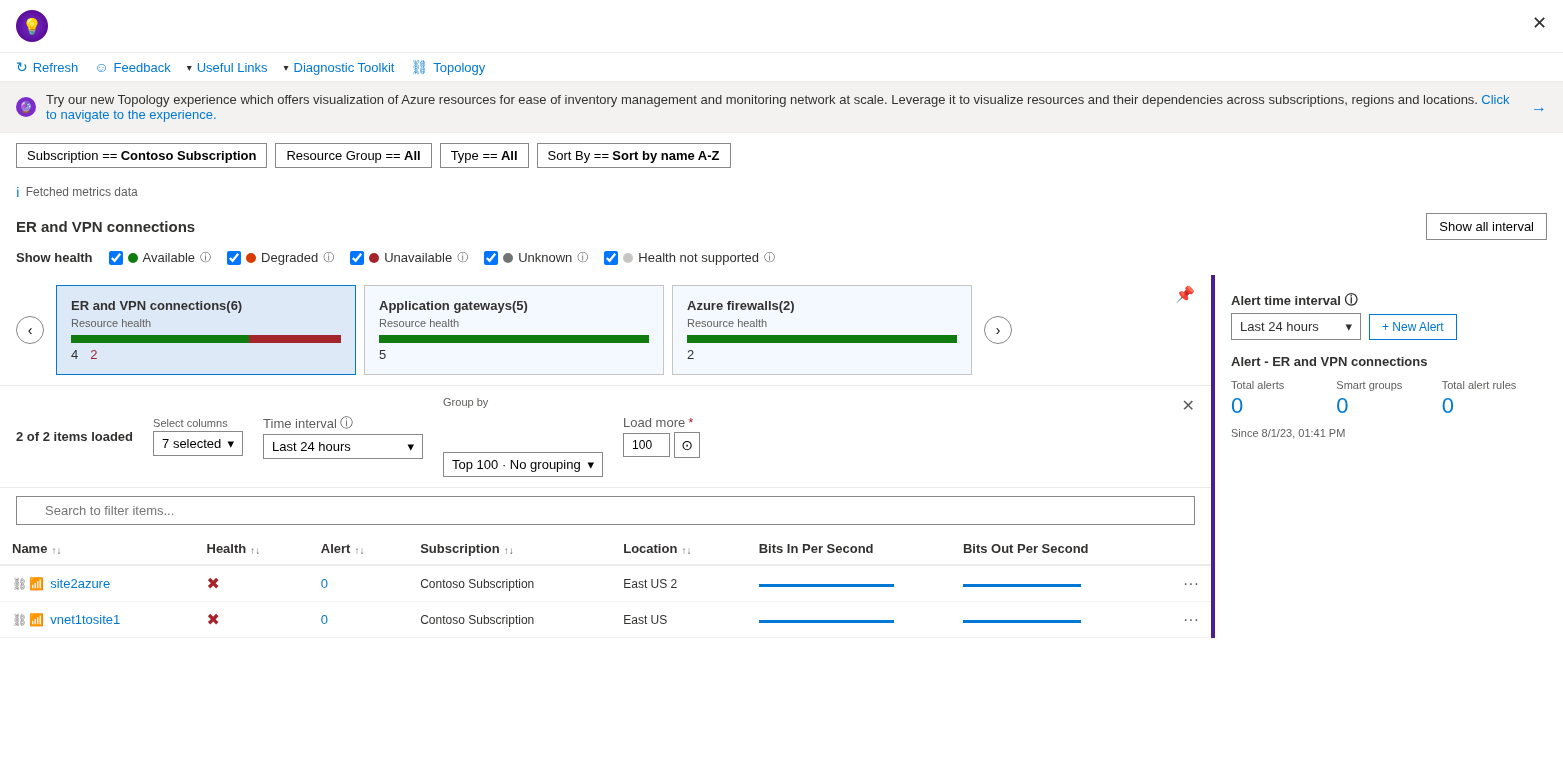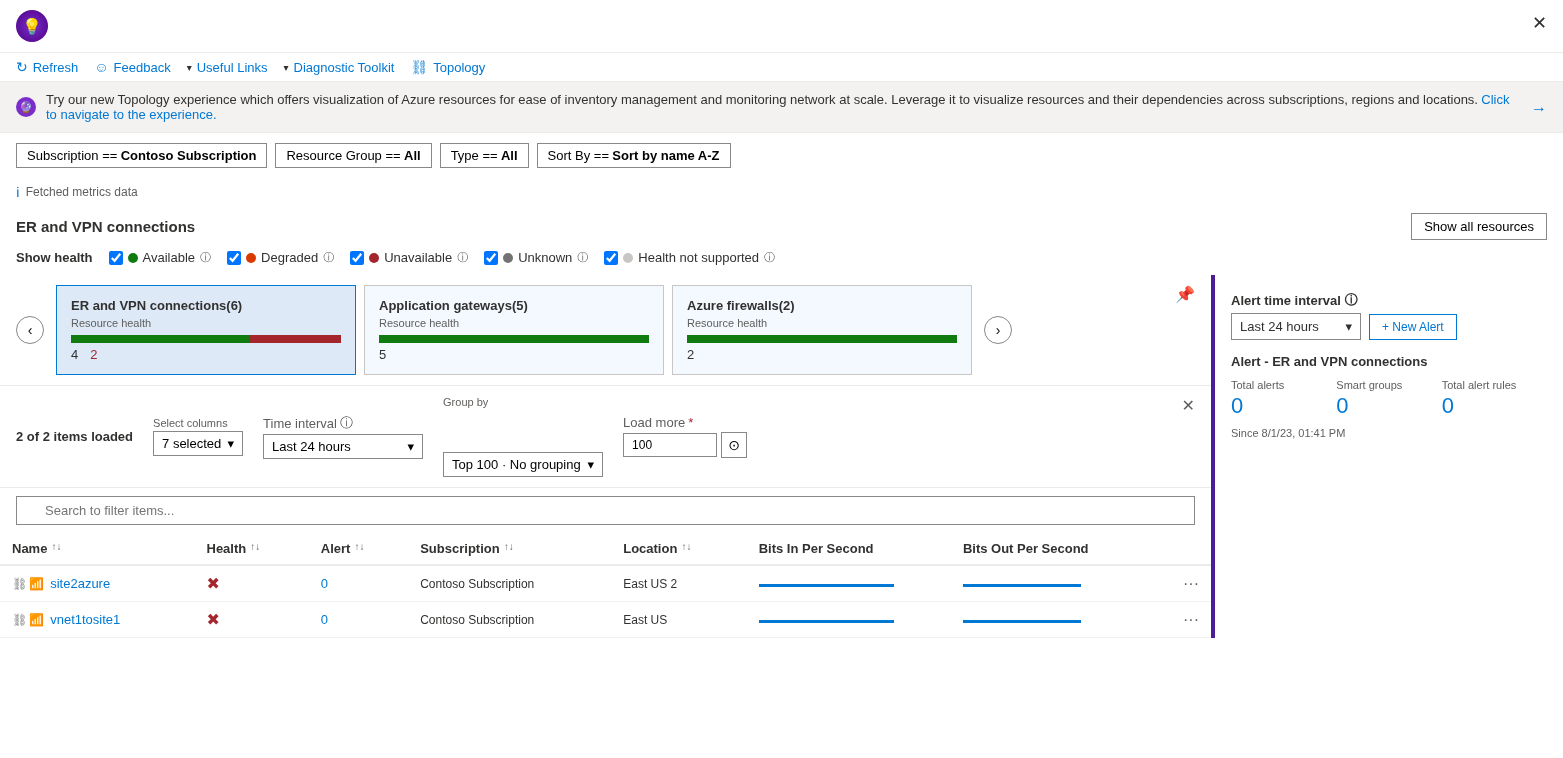--- a/index.html
+++ b/index.html
@@ -87,34 +87,34 @@
 
     
     .bottom-bar { display: flex; align-items: center; padding: 10px 16px; border-top: 1px solid #edebe9; border-bottom: 1px solid #edebe9; gap: 20px; flex-wrap: wrap; position: relative; }
     .items-loaded { font-size: 13px; font-weight: 600; }
     .control-group { display: flex; flex-direction: column; gap: 2px; }
     .control-label { font-size: 11px; color: #605e5c; display: flex; align-items: center; gap: 3px; }
     .control-label .required { color: #a4262c; }
     .dropdown-btn { border: 1px solid #8a8886; padding: 4px 8px; background: white; cursor: pointer; font-size: 12px; display: flex; align-items: center; gap: 6px; min-width: 90px; justify-content: space-between; }
     .time-dropdown { min-width: 160px; }
     .group-dropdown { min-width: 160px; margin-top: 42px; }
-    .load-input { border: 1px solid #8a8886; padding: 4px 8px; width: 94px; font-size: 12px; }
+    .load-input { border: 1px solid #8a8886; padding: 4px 8px; width: 47px; font-size: 12px; }
     .load-go-btn { width: 26px; height: 26px; border: 1px solid #8a8886; background: white; cursor: pointer; font-size: 14px; display: flex; align-items: center; justify-content: center; }
     .bottom-close { position: absolute; right: 16px; top: 10px; background: none; border: none; cursor: pointer; font-size: 16px; color: #605e5c; }
 
     
     .table-search-row { padding: 8px 16px; }
     .table-search { width: 100%; border: 1px solid #8a8886; padding: 6px 10px 6px 28px; font-size: 13px; outline: none; position: relative; }
     .table-search-wrap { position: relative; }
     .table-search-icon { position: absolute; left: 10px; top: 50%; transform: translateY(-50%); color: #605e5c; font-size: 13px; pointer-events: none; }
     .data-table { width: 100%; border-collapse: collapse; }
     .data-table th { padding: 8px 12px; text-align: left; font-size: 12px; font-weight: 600; border-bottom: 2px solid #edebe9; white-space: nowrap; }
     .data-table td { padding: 8px 12px; font-size: 12px; border-bottom: 1px solid #f3f2f1; }
     .sort-icon { color: #605e5c; font-size: 10px; margin-left: 2px; cursor: pointer; }
-    .th-content { display: flex; align-items: flex-start; gap: 2px; }
+    .th-content { display: flex; align-items: flex-end; gap: 2px; }
     .link-text { color: #0078d4; text-decoration: none; cursor: pointer; }
     .alert-zero { color: #0078d4; }
     .error-icon { color: #a4262c; font-size: 16px; }
     .mini-bar { height: 3px; background: #0078d4; width: 80%; margin-top: 4px; }
     .more-btn { background: none; border: none; cursor: pointer; color: #605e5c; font-size: 16px; }
     .name-cell { display: flex; align-items: center; gap: 6px; }
     .name-icons { display: flex; align-items: center; gap: 2px; color: #737373; font-size: 11px; }
 
     .cards-wrapper { display: flex; align-items: center; gap: 8px; overflow: hidden; }
   </style>
@@ -173,21 +173,21 @@
   </button>
 </div>
 
 <div class="info-row">
   <span class="info-icon">ℹ</span>
   <span class="info-text">Fetched metrics data</span>
 </div>
 
 <div class="section-header">
   <span class="section-title">ER and VPN connections</span>
-  <button class="show-all-btn">Show all resources</button>
+  <button class="show-all-btn">Show all interval</button>
 </div>
 
 <div class="health-row">
   <span class="health-label">Show health</span>
   <div class="health-item">
     <input type="checkbox" checked="" style="">
     <span class="dot dot-green"></span>
     <span>Available</span>
     <span class="info-circle">ⓘ</span>
   </div>

